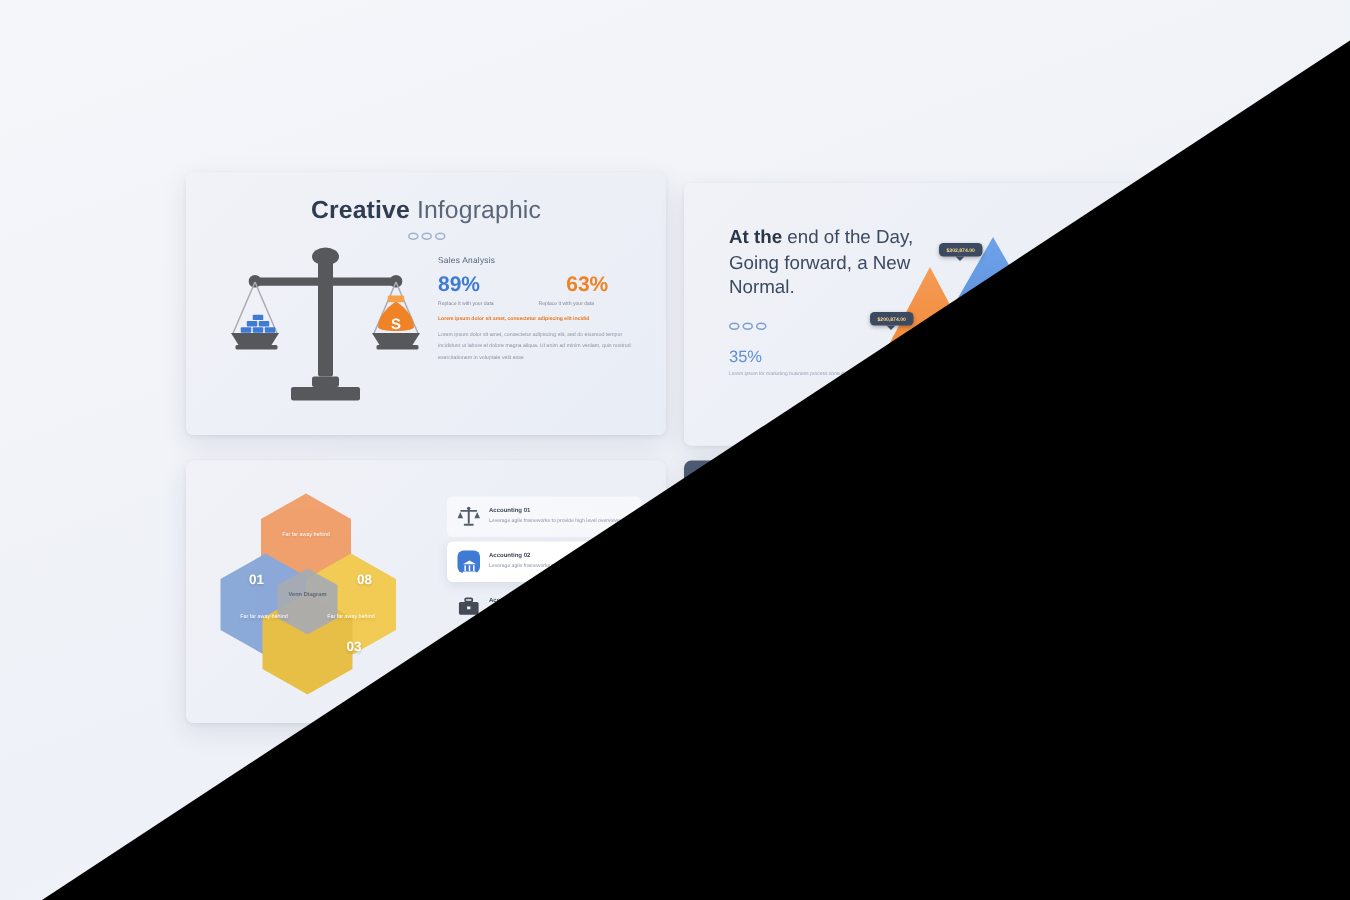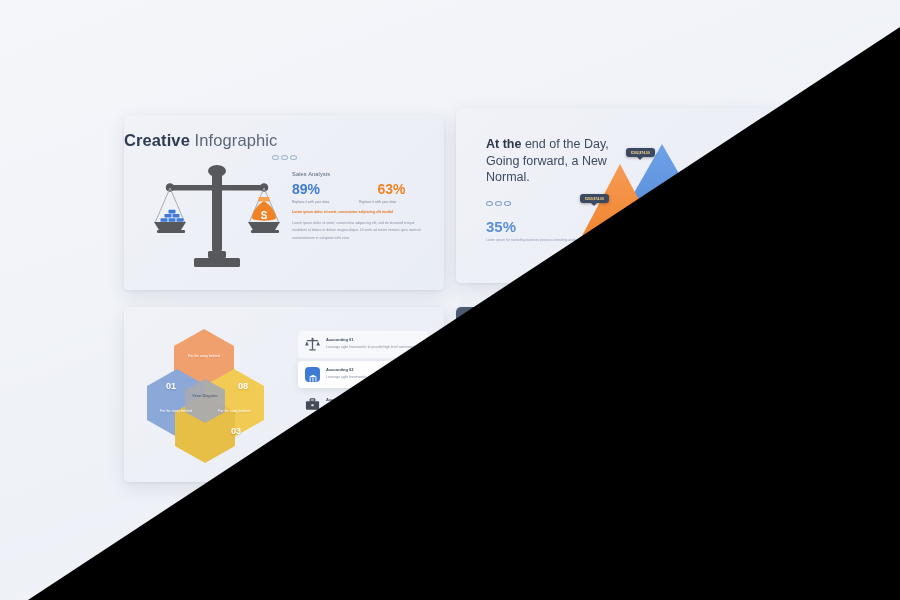--- a/index.html
+++ b/index.html
@@ -21,27 +21,27 @@
   .slide {
     position: absolute;
     border-radius: 5px;
     overflow: hidden;
     box-shadow: 0 6px 18px rgba(40,50,80,.10), 0 1px 3px rgba(40,50,80,.07);
   }
   .slide.light { background: linear-gradient(135deg,#f0f2f7 0%, #eceff6 55%, #e9edf5 100%); }
   .slide.dark  { background: linear-gradient(135deg,#4c5a72 0%, #3e4c63 45%, #333f54 100%); }
 
   #slide-1 { left:124px; top:115px; width:320px; height:175px; }
-  #slide-2 { left:456px; top:108px; width:320px; height:175px; }
+  #slide-2 { left:456px; top:122px; width:320px; height:175px; }
   #slide-3 { left:124px; top:307px; width:320px; height:175px; }
   #slide-4 { left:456px; top:307px; width:320px; height:175px; }
 
   
   .deck-title {
-    padding-top:16px;
+    text-align:center; padding-top:16px;
     font-size:16.5px; letter-spacing:.1px;
   }
   .deck-title .b { font-weight:bold; }
   .deck-title .n { font-weight:normal; }
   .light .deck-title .b { color:#2f3c52; }
   .light .deck-title .n { color:#5b6779; }
   .dark  .deck-title .b { color:#ffffff; }
   .dark  .deck-title .n { color:#dde3ee; }
 
   .dots { display:flex; justify-content:center; gap:2px; margin-top:5px; }
@@ -82,21 +82,21 @@
 
   
   .s2-head {
     position:absolute; left:30px; top:28px; width:150px;
     font-size:12.5px; line-height:1.32; color:#3c4a60;
   }
   .s2-head .b { font-weight:bold; color:#2b3649; }
   #s2-dots { position:absolute; left:30px; top:88px; }
   #s2-dots i { border-color:#7f9ecb; }
   .s2-stat { position:absolute; left:30px; top:110px; width:108px; }
-  .s2-stat .v { font-size:15px; font-weight:bold; color:#5b8fd4; }
+  .s2-stat .v { font-size:11px; font-weight:normal; color:#5b8fd4; }
   .s2-stat .t { font-size:3.3px; line-height:1.75; color:#93a1b8; margin-top:3px; }
 
   .pyramid-wrap { position:absolute; right:6px; top:18px; width:196px; height:148px; }
 
   .pill {
     position:absolute;
     background:#3c4a61; border-radius:3px;
     padding:2.5px 5px; font-size:3.4px; font-weight:bold;
     color:#ffd98a; white-space:nowrap;
     box-shadow:0 1px 3px rgba(0,0,0,.3);

